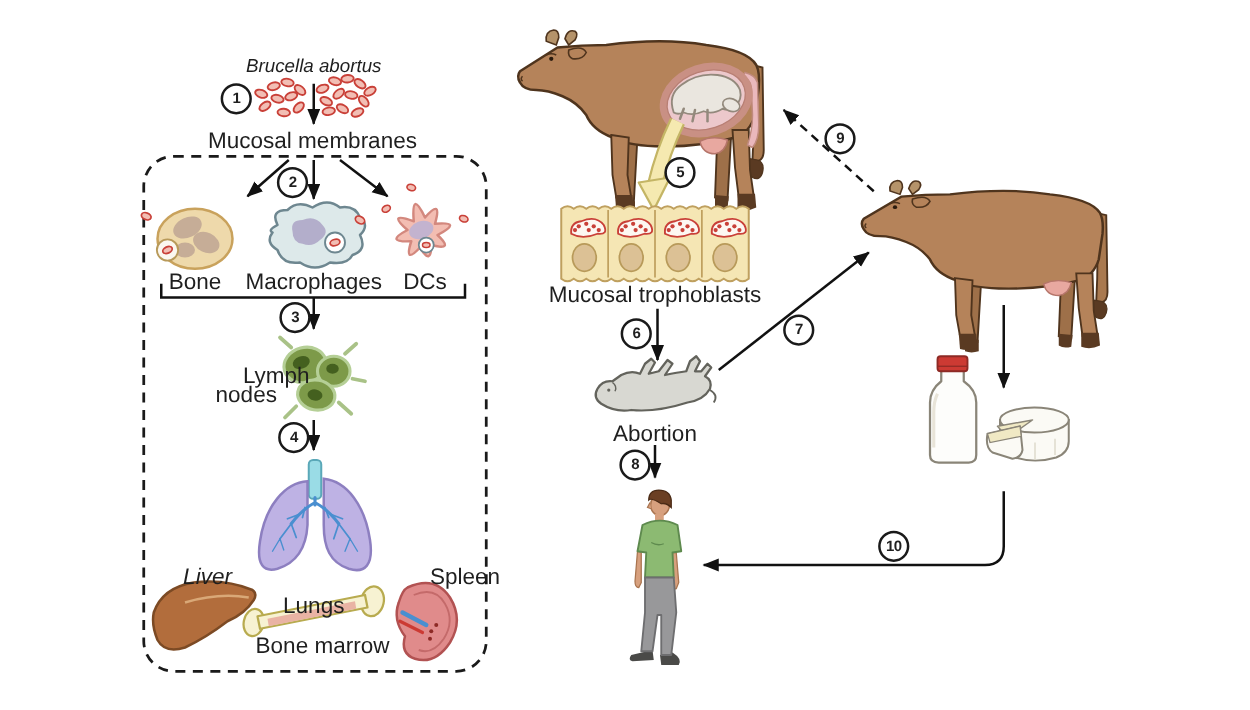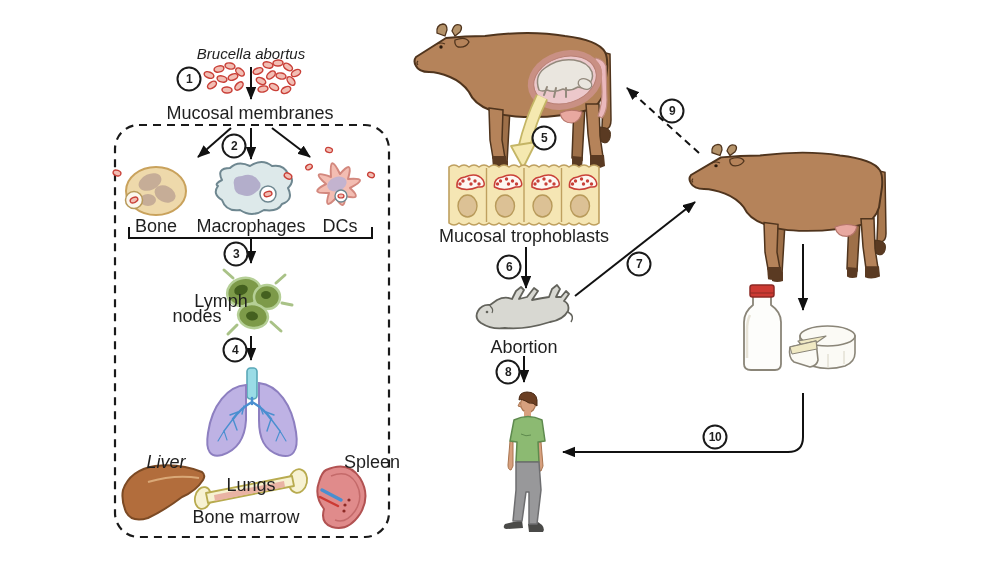--- a/index.html
+++ b/index.html
@@ -268,21 +268,21 @@
 <div class="label italic" style="left:251px;top:53px;">Brucella abortus</div>
 <div class="label" style="left:250px;top:113px;">Mucosal membranes</div>
 <div class="label" style="left:156px;top:226px;">Bone</div>
 <div class="label" style="left:251px;top:226px;">Macrophages</div>
 <div class="label" style="left:340px;top:226px;">DCs</div>
 <div class="label" style="left:197px;top:301px;margin-left:24px;">Lymph</div>
 <div class="label" style="left:197px;top:316px;">nodes</div>
 <div class="label" style="left:166px;top:462px;font-style:italic;">Liver</div>
 <div class="label" style="left:251px;top:468px;margin-top:17px;">Lungs</div>
 <div class="label" style="left:344px;top:462px;margin-left:28px;">Spleen</div>
-<div class="label" style="left:246px;top:517px;">Bone marrow</div>
+<div class="label" style="left:258px;top:517px;">Bone marrow</div>
 <div class="label" style="left:524px;top:236px;">Mucosal trophoblasts</div>
 <div class="label" style="left:524px;top:347px;">Abortion</div>
 
 <div class="step" style="left:189px;top:79px;">1</div>
 <div class="step" style="left:234px;top:146px;">2</div>
 <div class="step" style="left:236px;top:254px;">3</div>
 <div class="step" style="left:235px;top:350px;">4</div>
 <div class="step" style="left:544px;top:138px;">5</div>
 <div class="step" style="left:509px;top:267px;">6</div>
 <div class="step" style="left:639px;top:264px;">7</div>

